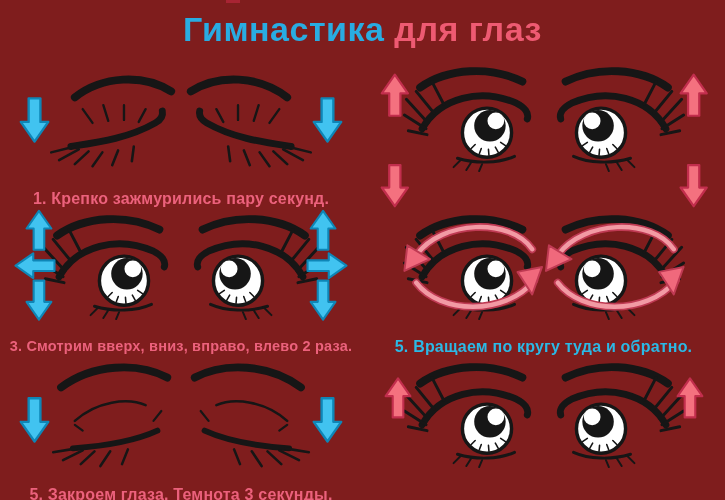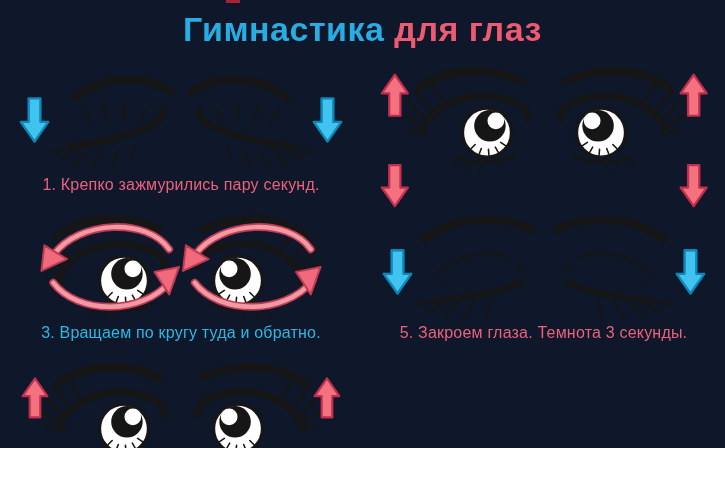--- a/index.html
+++ b/index.html
@@ -1,32 +1,32 @@
 <!DOCTYPE html>
 <html><head>
 <meta charset="utf-8">
 <style>
   html,body{margin:0;padding:0;background:#ffffff;}
   .page{
-    width:725px;height:448px;background:#0f172a;position:relative;overflow:hidden;
+    width:725px;height:500px;background:#7f1d1d;position:relative;overflow:hidden;
     font-family:"Liberation Sans", sans-serif;
   }
   .title{
     height:50px;padding-top:8px;text-align:center;
     font-size:34px;font-weight:bold;letter-spacing:.5px;line-height:42px;
     user-select:none;
   }
   .title .t1{color:#29ace2;}
   .title .t2{color:#ee5a72;}
   .grid{display:grid;grid-template-columns:362px 363px;}
   .panel{height:148px;display:flex;flex-direction:column;align-items:center;}
   .art{width:340px;height:116px;}
   .art svg{display:block;width:340px;height:116px;overflow:visible;}
   .cap{
-    font-size:16px;font-weight:normal;white-space:nowrap;margin-top:2px;
+    font-size:16px;font-weight:bold;white-space:nowrap;margin-top:16px;
     letter-spacing:.2px;
   }
   .cap.pink{color:#ec617c;}
   .cap.cyan{color:#2bb9e6;}
   .cap.cap3{font-size:14.5px;}
   .artifact{position:absolute;left:226px;top:0;width:14px;height:3px;background:#a82433;}
   
   .arC{fill:#41c3f0;stroke:#0e86b7;stroke-width:2.4;stroke-linejoin:round;}
   .arP{fill:#f4717f;stroke:#c22e4d;stroke-width:2.4;stroke-linejoin:round;}
 </style>
@@ -104,31 +104,46 @@
           <use href="#gEyeOpen" transform="translate(28,0)"></use>
           <use href="#gEyeOpen" transform="translate(312,0) scale(-1,1)"></use>
           <use href="#gArrow" class="arP" transform="translate(4,16) scale(0.95)"></use>
           <use href="#gArrow" class="arP" transform="translate(4,108) scale(0.95) rotate(180 15 23)"></use>
           <use href="#gArrow" class="arP" transform="translate(308,16) scale(0.95)"></use>
           <use href="#gArrow" class="arP" transform="translate(308,108) scale(0.95) rotate(180 15 23)"></use>
         </svg>
       </div>
     </div>
 
+    <div class="panel">
+      <div class="art">
+        <svg viewBox="0 0 340 118">
+          <use href="#gEyeOpen" transform="translate(28,0)"></use>
+          <use href="#gEyeOpen" transform="translate(312,0) scale(-1,1)"></use>
+          <use href="#gArrow" class="arC" transform="translate(12,4) scale(0.9)"></use>
+          <use href="#gArrow" class="arC" transform="translate(12,75) scale(0.9) rotate(180 15 23)"></use>
+          <use href="#gArrow" class="arC" transform="translate(8,40) scale(0.9) rotate(-90 15 23)"></use>
+          <use href="#gArrow" class="arC" transform="translate(301,4) scale(0.9)"></use>
+          <use href="#gArrow" class="arC" transform="translate(301,75) scale(0.9) rotate(180 15 23)"></use>
+          <use href="#gArrow" class="arC" transform="translate(305,40) scale(0.9) rotate(90 15 23)"></use>
+        </svg>
+      </div>
+      <div class="cap pink cap3">3. Смотрим вверх, вниз, вправо, влево 2 раза.</div>
+    </div>
 
     <div class="panel">
       <div class="art">
         <svg viewBox="0 0 340 118">
           <use href="#gEyeOpen" transform="translate(28,0)"></use>
           <use href="#gEyeOpen" transform="translate(312,0) scale(-1,1)"></use>
           <use href="#gOrbit" transform="translate(28,4)"></use>
           <use href="#gOrbit" transform="translate(172,4)"></use>
         </svg>
       </div>
-      <div class="cap cyan">3. Вращаем по кругу туда и обратно.</div>
+      <div class="cap cyan">5. Вращаем по кругу туда и обратно.</div>
     </div>
 
     <div class="panel">
       <div class="art">
         <svg viewBox="0 0 340 118">
           <use href="#gEyeRx" transform="translate(28,2)"></use>
           <use href="#gEyeRx" transform="translate(312,2) scale(-1,1)"></use>
           <use href="#gArrow" class="arC" transform="translate(6,44) rotate(180 15 23)"></use>
           <use href="#gArrow" class="arC" transform="translate(304,44) rotate(180 15 23)"></use>
         </svg>

